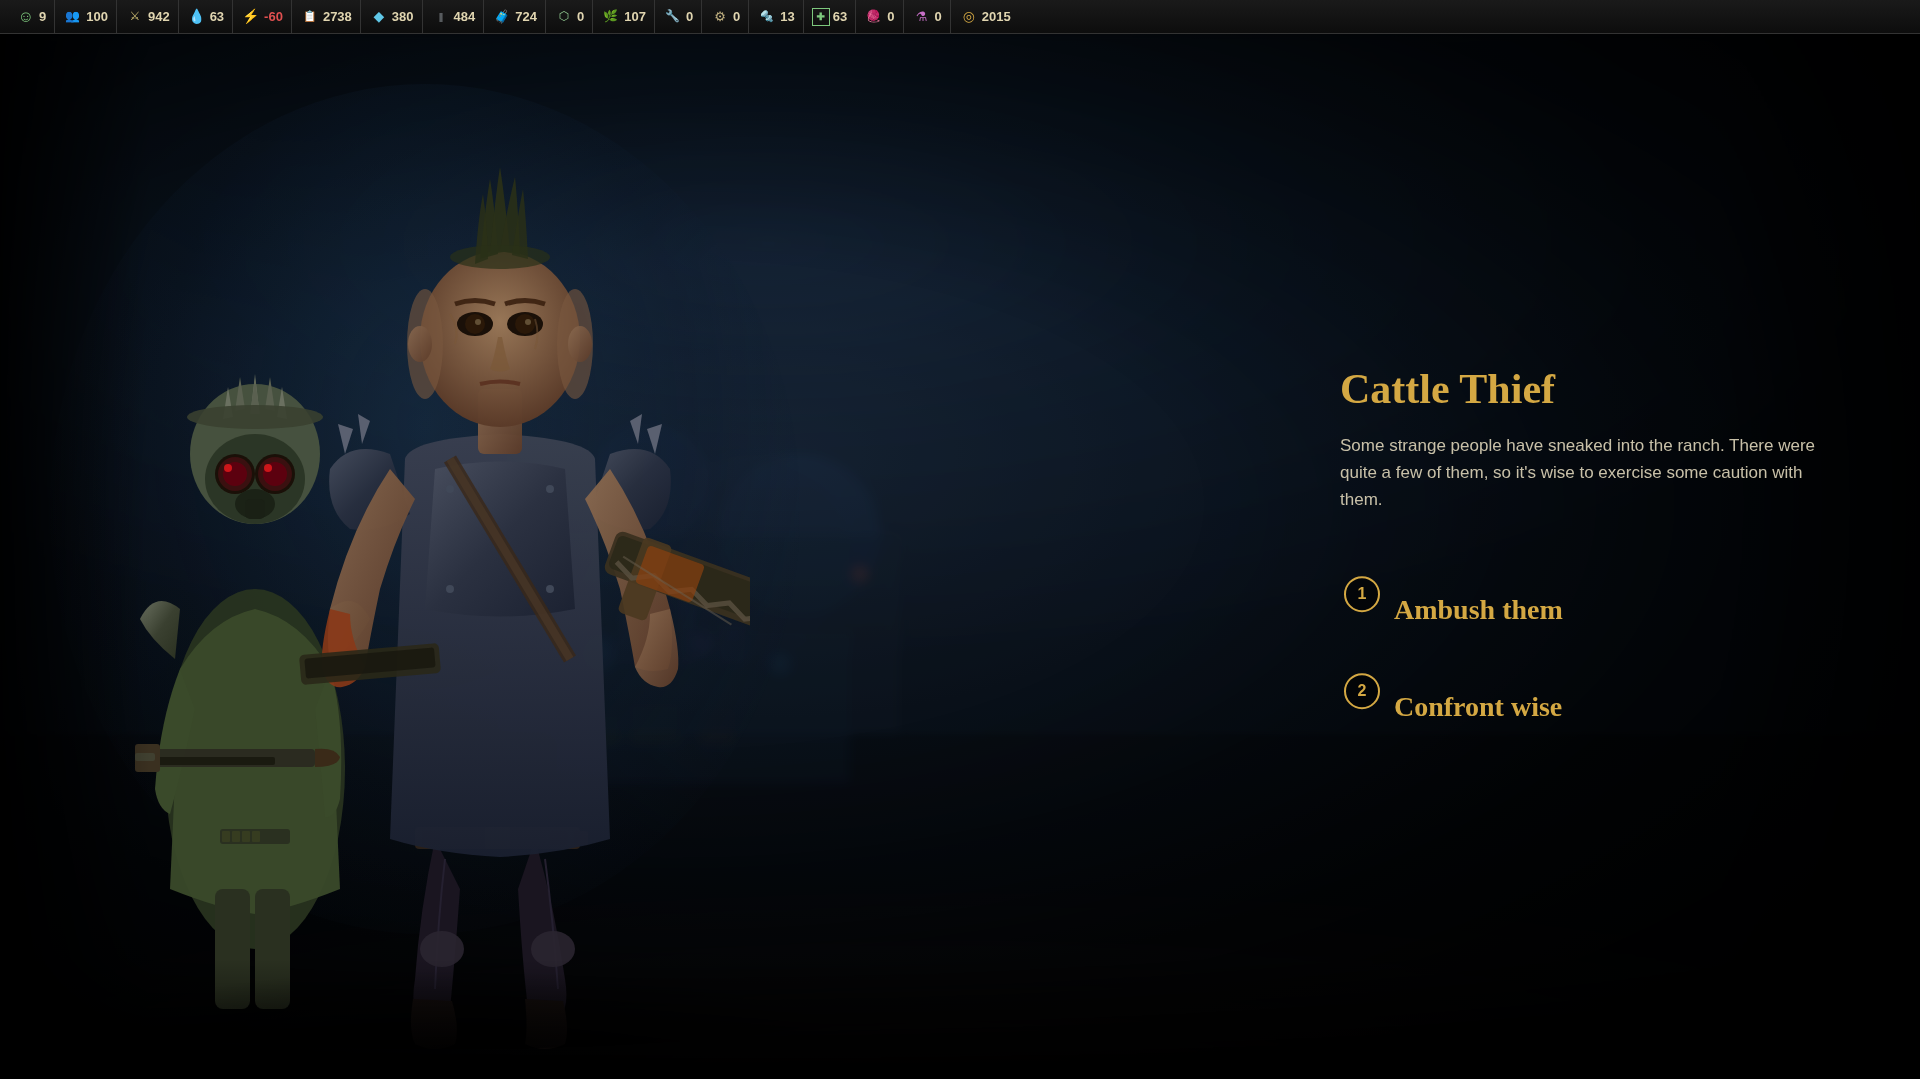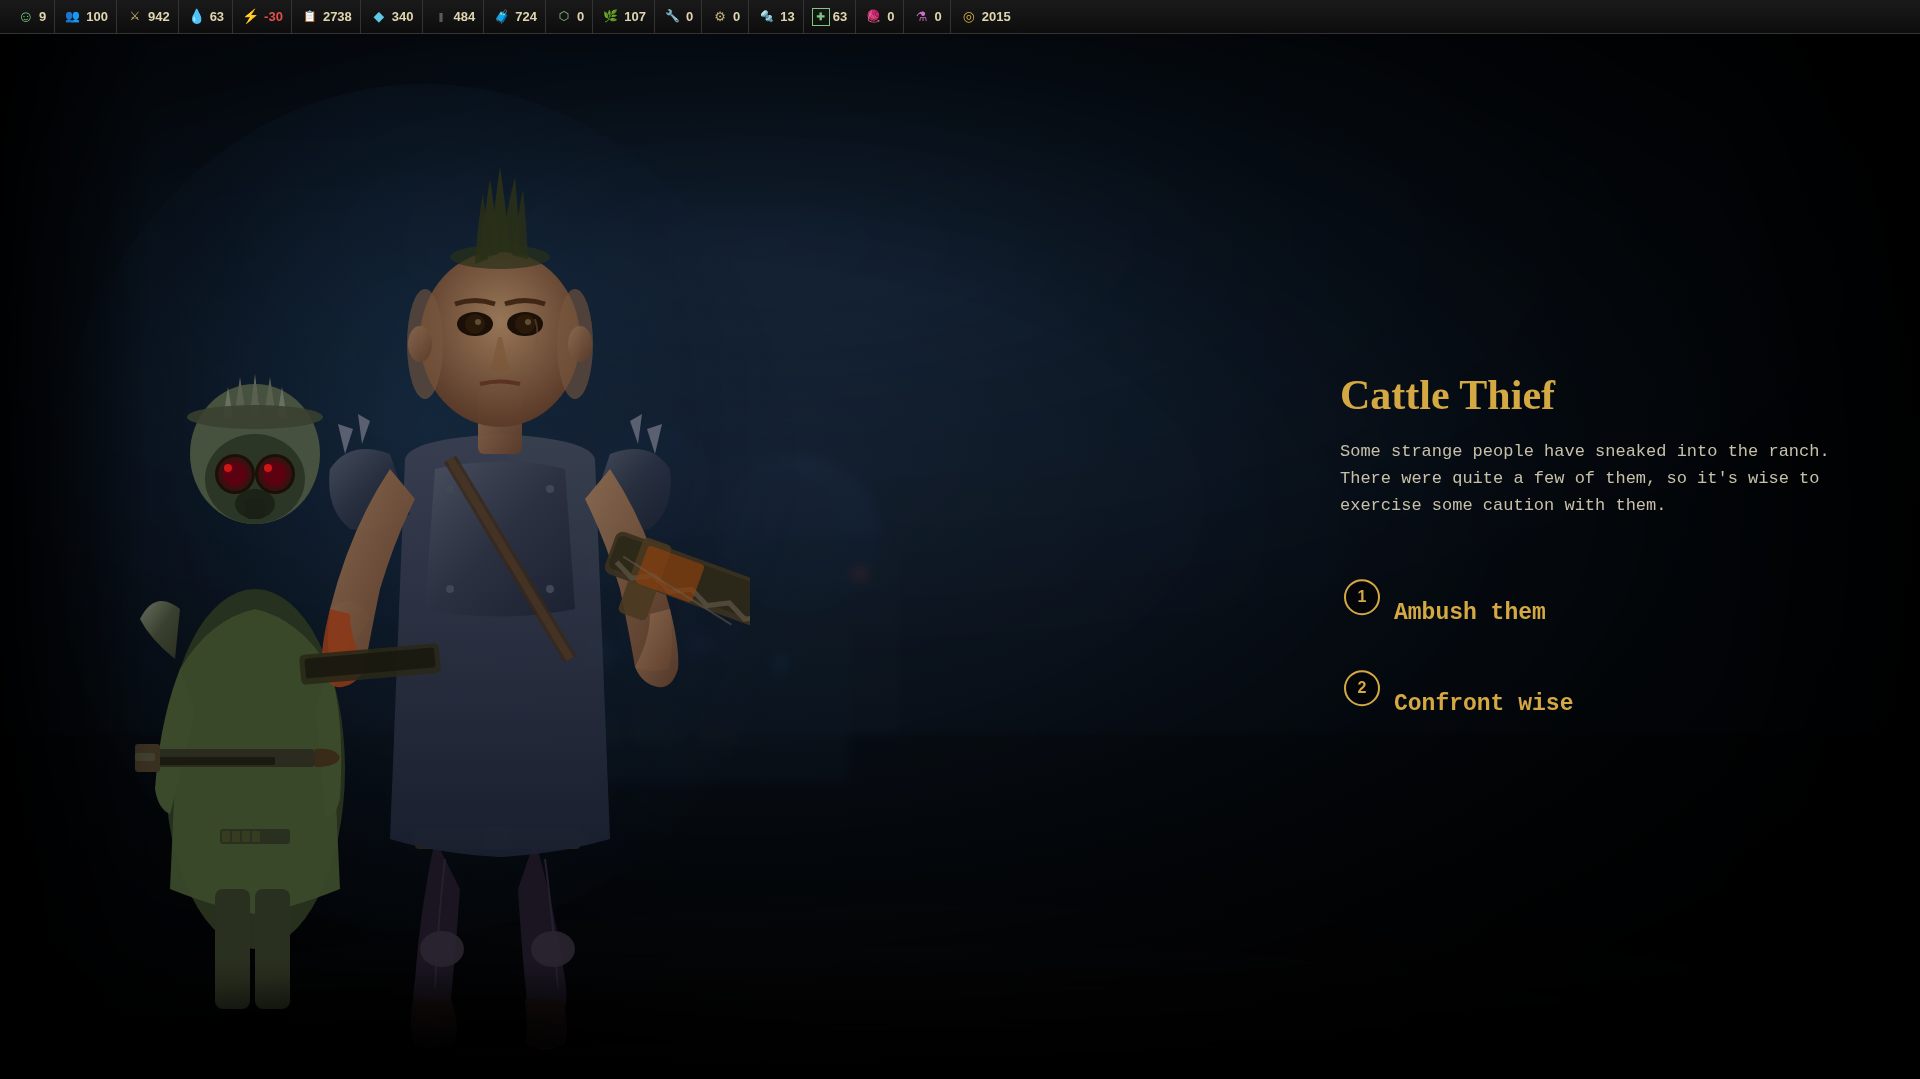--- a/index.html
+++ b/index.html
@@ -174,21 +174,21 @@
       font-family: 'Georgia', serif;
       margin-bottom: 20px;
       line-height: 1.1;
     }
 
     #event-description {
       font-size: 17px;
       color: #c8c0a8;
       line-height: 1.6;
       margin-bottom: 40px;
-      font-family: Liberation Mono, monospace;
+      font-family: Liberation Sans, sans-serif;
     }
 
     .choice-item {
       display: flex;
       align-items: center;
       gap: 14px;
       margin-bottom: 16px;
       cursor: pointer;
       padding: 8px 4px;
       border-radius: 4px;
@@ -205,23 +205,23 @@
       justify-content: center;
       color: #d4a843;
       font-size: 16px;
       font-weight: bold;
       font-family: Arial, sans-serif;
       flex-shrink: 0;
       background: rgba(0,0,0,0.5);
     }
 
     .choice-label {
-      font-size: 23px;
+      font-size: 28px;
       color: #d4a843;
-      font-family: Liberation Mono, monospace;
+      font-family: Liberation Serif, serif;
       font-weight: bold;
       margin-top: 33px;
     }
 
     
     #bottom-fade {
       position: absolute;
       bottom: 0;
       left: 0;
       width: 100%;
@@ -270,29 +270,29 @@
   <div class="hud-item">
     <div class="hud-icon" style="font-size:12px; color:#c8b870;">⚔</div>
     <span class="hud-value">942</span>
   </div>
   <div class="hud-item">
     <div class="hud-icon" style="color:#60b8e0;">💧</div>
     <span class="hud-value">63</span>
   </div>
   <div class="hud-item">
     <div class="hud-icon" style="color:#e0d840;">⚡</div>
-    <span class="hud-value negative">-30</span>
+    <span class="hud-value negative">-60</span>
   </div>
   <div class="hud-item">
     <div class="hud-icon" style="font-size:11px; color:#c8b870;">📋</div>
     <span class="hud-value">2738</span>
   </div>
   <div class="hud-item">
     <div class="hud-icon" style="color:#60c8e8;">◆</div>
-    <span class="hud-value">340</span>
+    <span class="hud-value">380</span>
   </div>
   <div class="hud-item">
     <div class="hud-icon" style="font-size:10px; color:#a0a8b0; letter-spacing:-1px;">|||</div>
     <span class="hud-value">484</span>
   </div>
   <div class="hud-item">
     <div class="hud-icon" style="font-size:13px;">🧳</div>
     <span class="hud-value">724</span>
   </div>
   <div class="hud-item">

